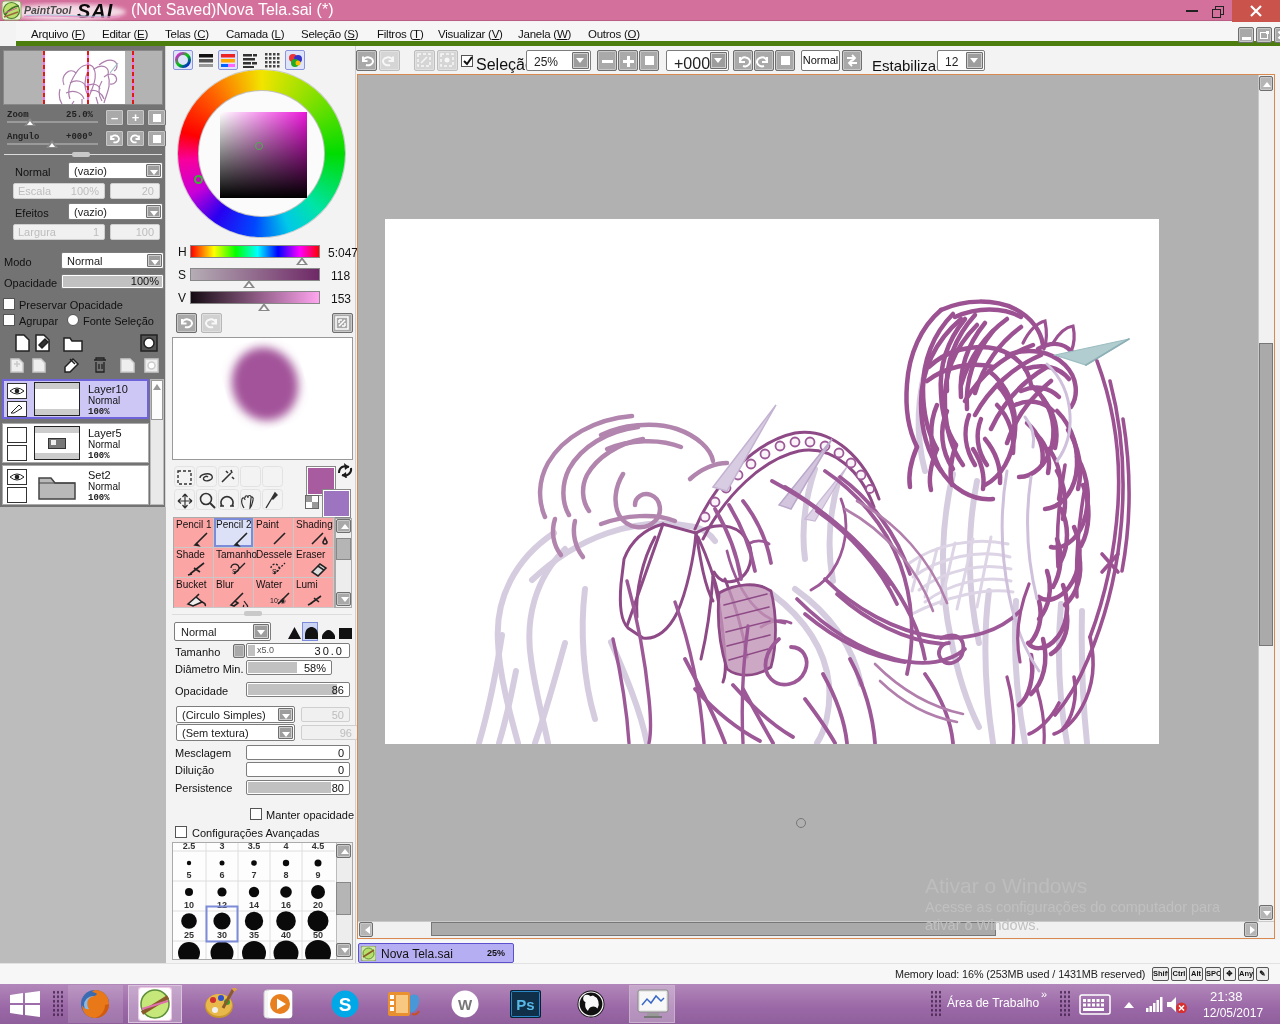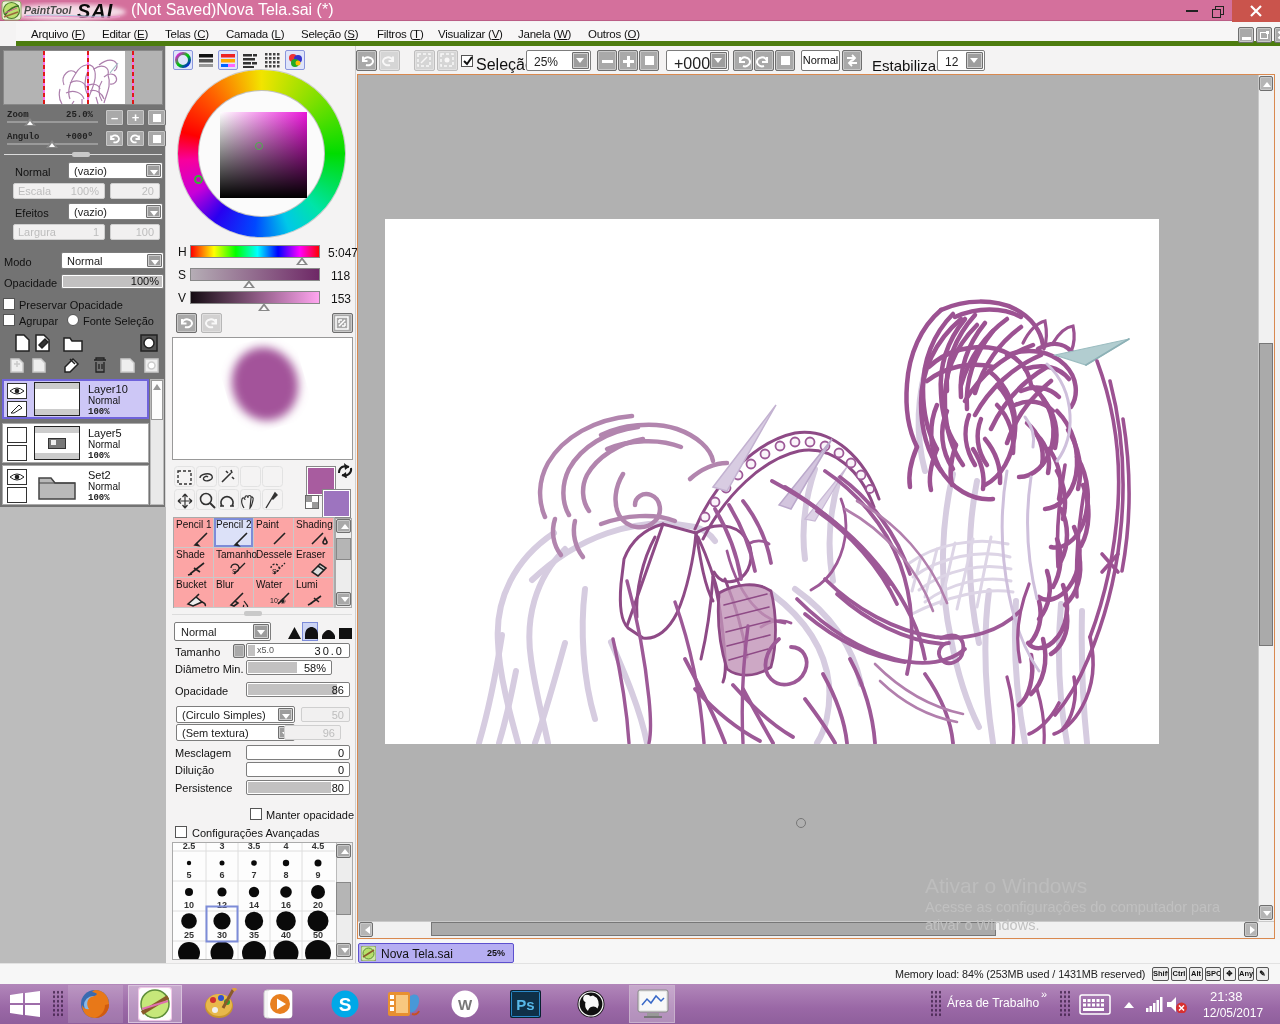--- a/index.html
+++ b/index.html
@@ -511,21 +511,21 @@
       <span style="position:absolute;left:5px;top:2px">(Circulo Simples)</span>
       <div class="ar"></div>
     </div>
   <div class="dis" style="left:135px;top:661px;width:49px;height:15px">
       <span style="position:absolute;right:5px;top:0.5px">50</span>
     </div>
   <div class="combo" style="left:10px;top:678px;width:119px;height:17px">
       <span style="position:absolute;left:5px;top:2px">(Sem textura)</span>
       <div class="ar"></div>
     </div>
-  <div class="dis" style="left:118px;top:679px;width:57px;height:15px">
+  <div class="dis" style="left:135px;top:679px;width:57px;height:15px">
       <span style="position:absolute;right:5px;top:0.5px">96</span>
     </div>
   <div class="lbl" style="left:9px;top:701px">Mesclagem</div>
   <div class="vbox" style="left:80px;top:699px;width:104px;height:15px">
       <span style="position:absolute;right:5px;top:0.5px">0</span>
     </div>
   <div class="lbl" style="left:9px;top:718px">Diluição</div>
   <div class="vbox" style="left:80px;top:716px;width:104px;height:15px">
       <span style="position:absolute;right:5px;top:0.5px">0</span>
     </div>
@@ -919,21 +919,21 @@
     <svg class="abs" style="left:2px;top:2px" width="15" height="15">
         <rect width="15" height="15" rx="2" fill="#cfe6a8" stroke="#7a9a50"></rect>
         <circle cx="7.5" cy="7.5" r="5.5" fill="#b6e06a" stroke="#5e8f3a"></circle>
         <path d="M2 11 L13 4" stroke="#8a5a2a" stroke-width="1.5"></path>
       </svg>
     <span style="position:absolute;left:22px;top:3px;font-size:12px;color:#111">Nova Tela.sai</span>
     <span style="position:absolute;left:128px;top:4px;font-size:9px;font-weight:bold;color:#111">25%</span>
   </div>
 </div>
 <div class="abs" id="memrow">
-  <span class="abs" style="left:895px;top:4px;font-size:10.8px;letter-spacing:-0.1px">Memory load: 84% (253MB used / 1431MB reserved)</span>
+  <span class="abs" style="left:895px;top:4px;font-size:10.8px;letter-spacing:-0.1px">Memory load: 16% (253MB used / 1431MB reserved)</span>
   <div class="kbdbox" style="left:1152px;width:17px">Shift</div>
   <div class="kbdbox" style="left:1171px;width:16px">Ctrl</div>
   <div class="kbdbox" style="left:1189px;width:14px">Alt</div>
   <div class="kbdbox" style="left:1205px;width:16px">SPC</div>
   <div class="kbdbox" style="left:1223px;width:13px">✥</div>
   <div class="kbdbox" style="left:1238px;width:16px">Any</div>
   <div class="kbdbox" style="left:1256px;width:13px">✎</div>
 </div>
 <div class="abs" id="taskbar">
 

